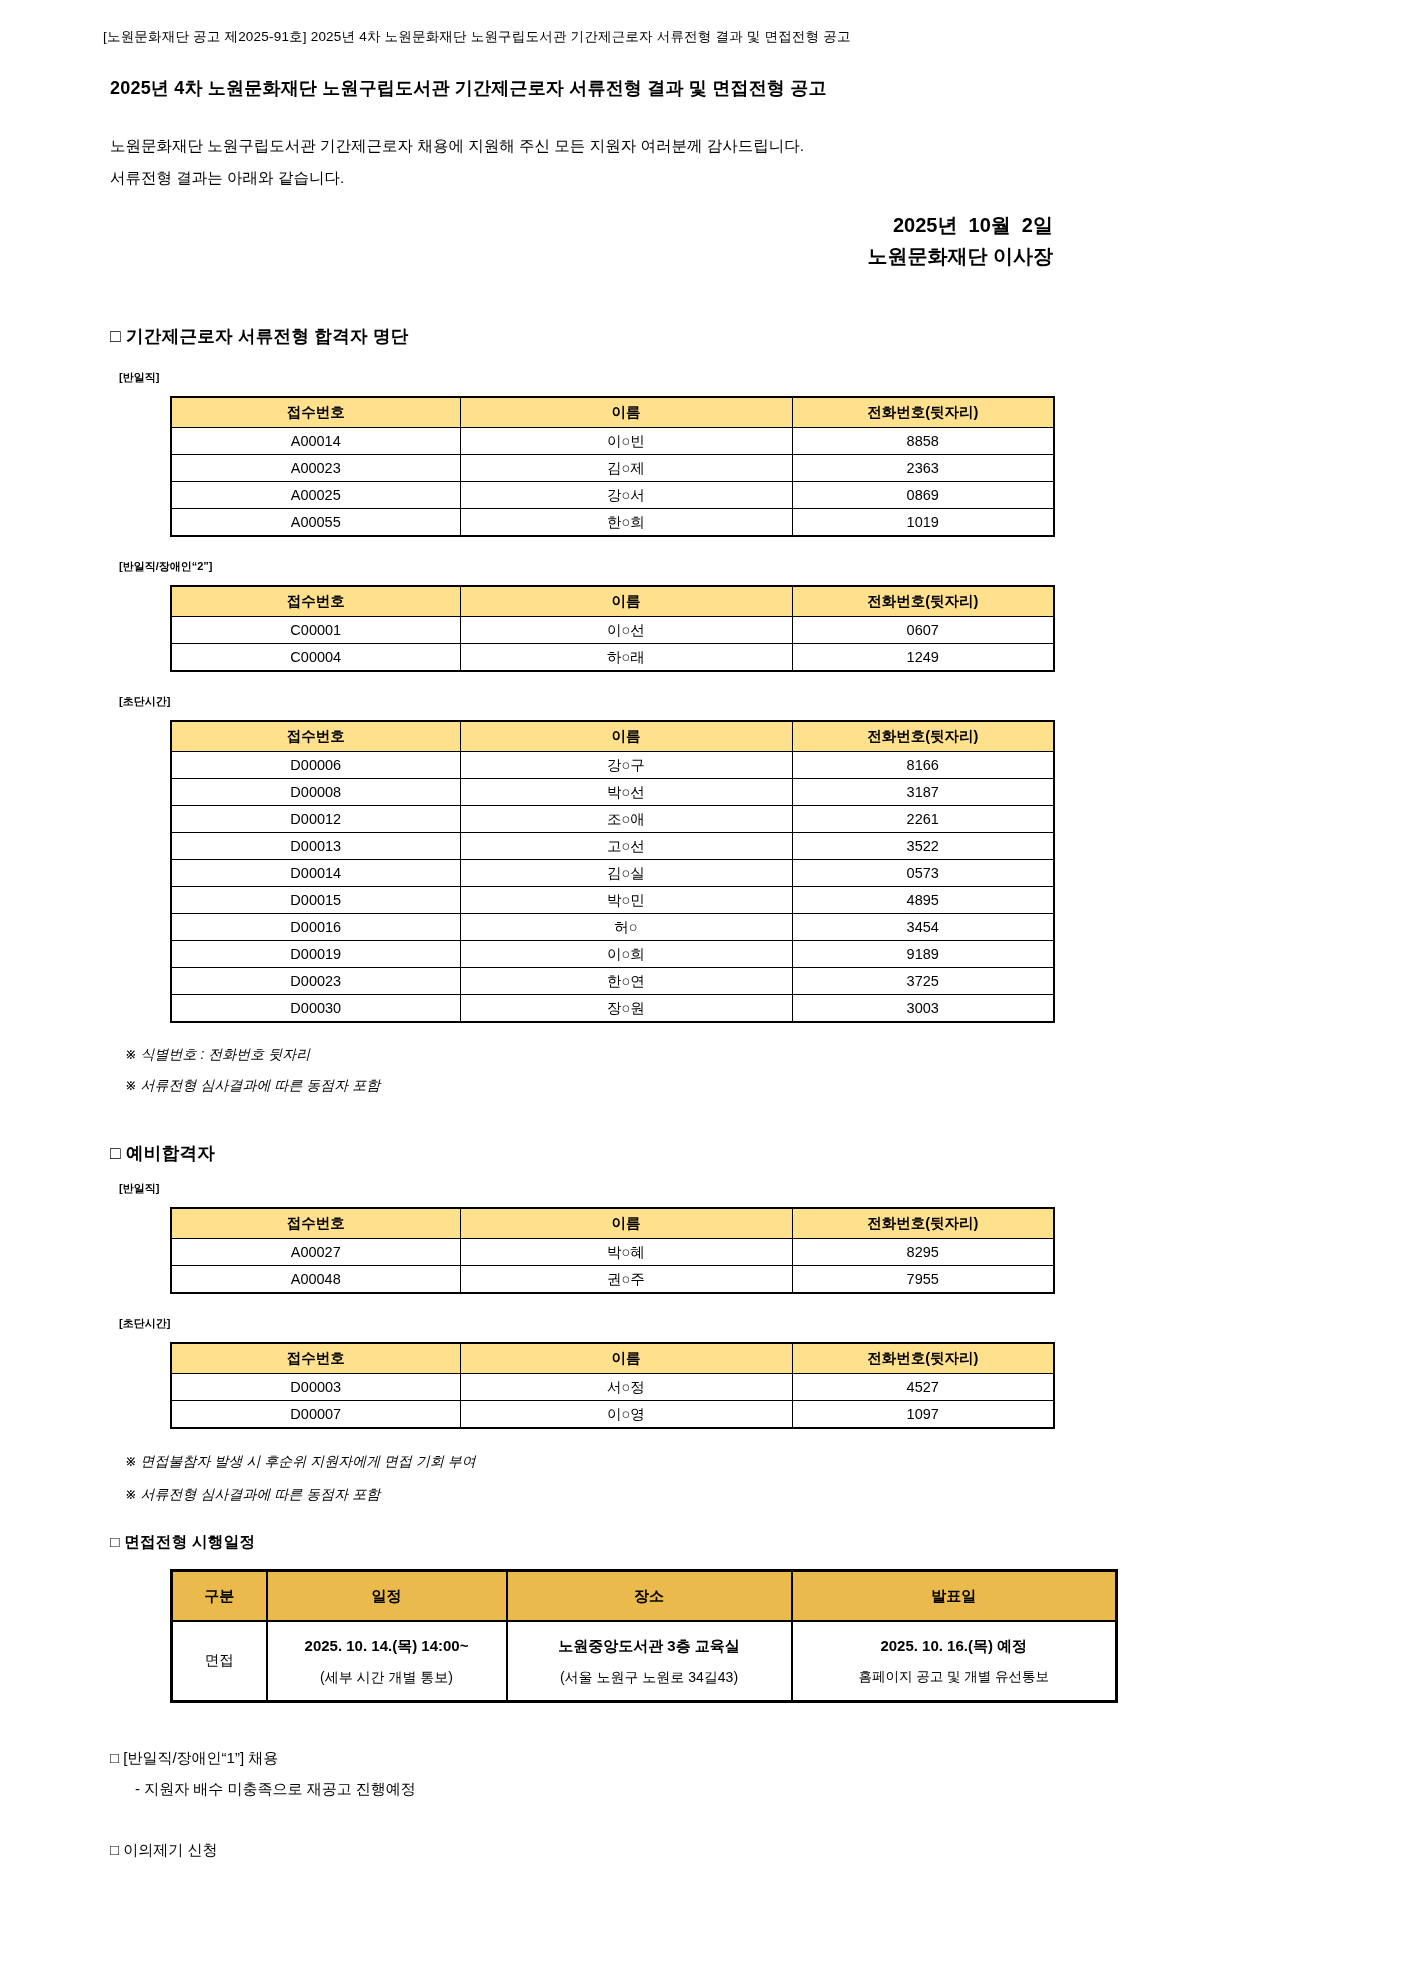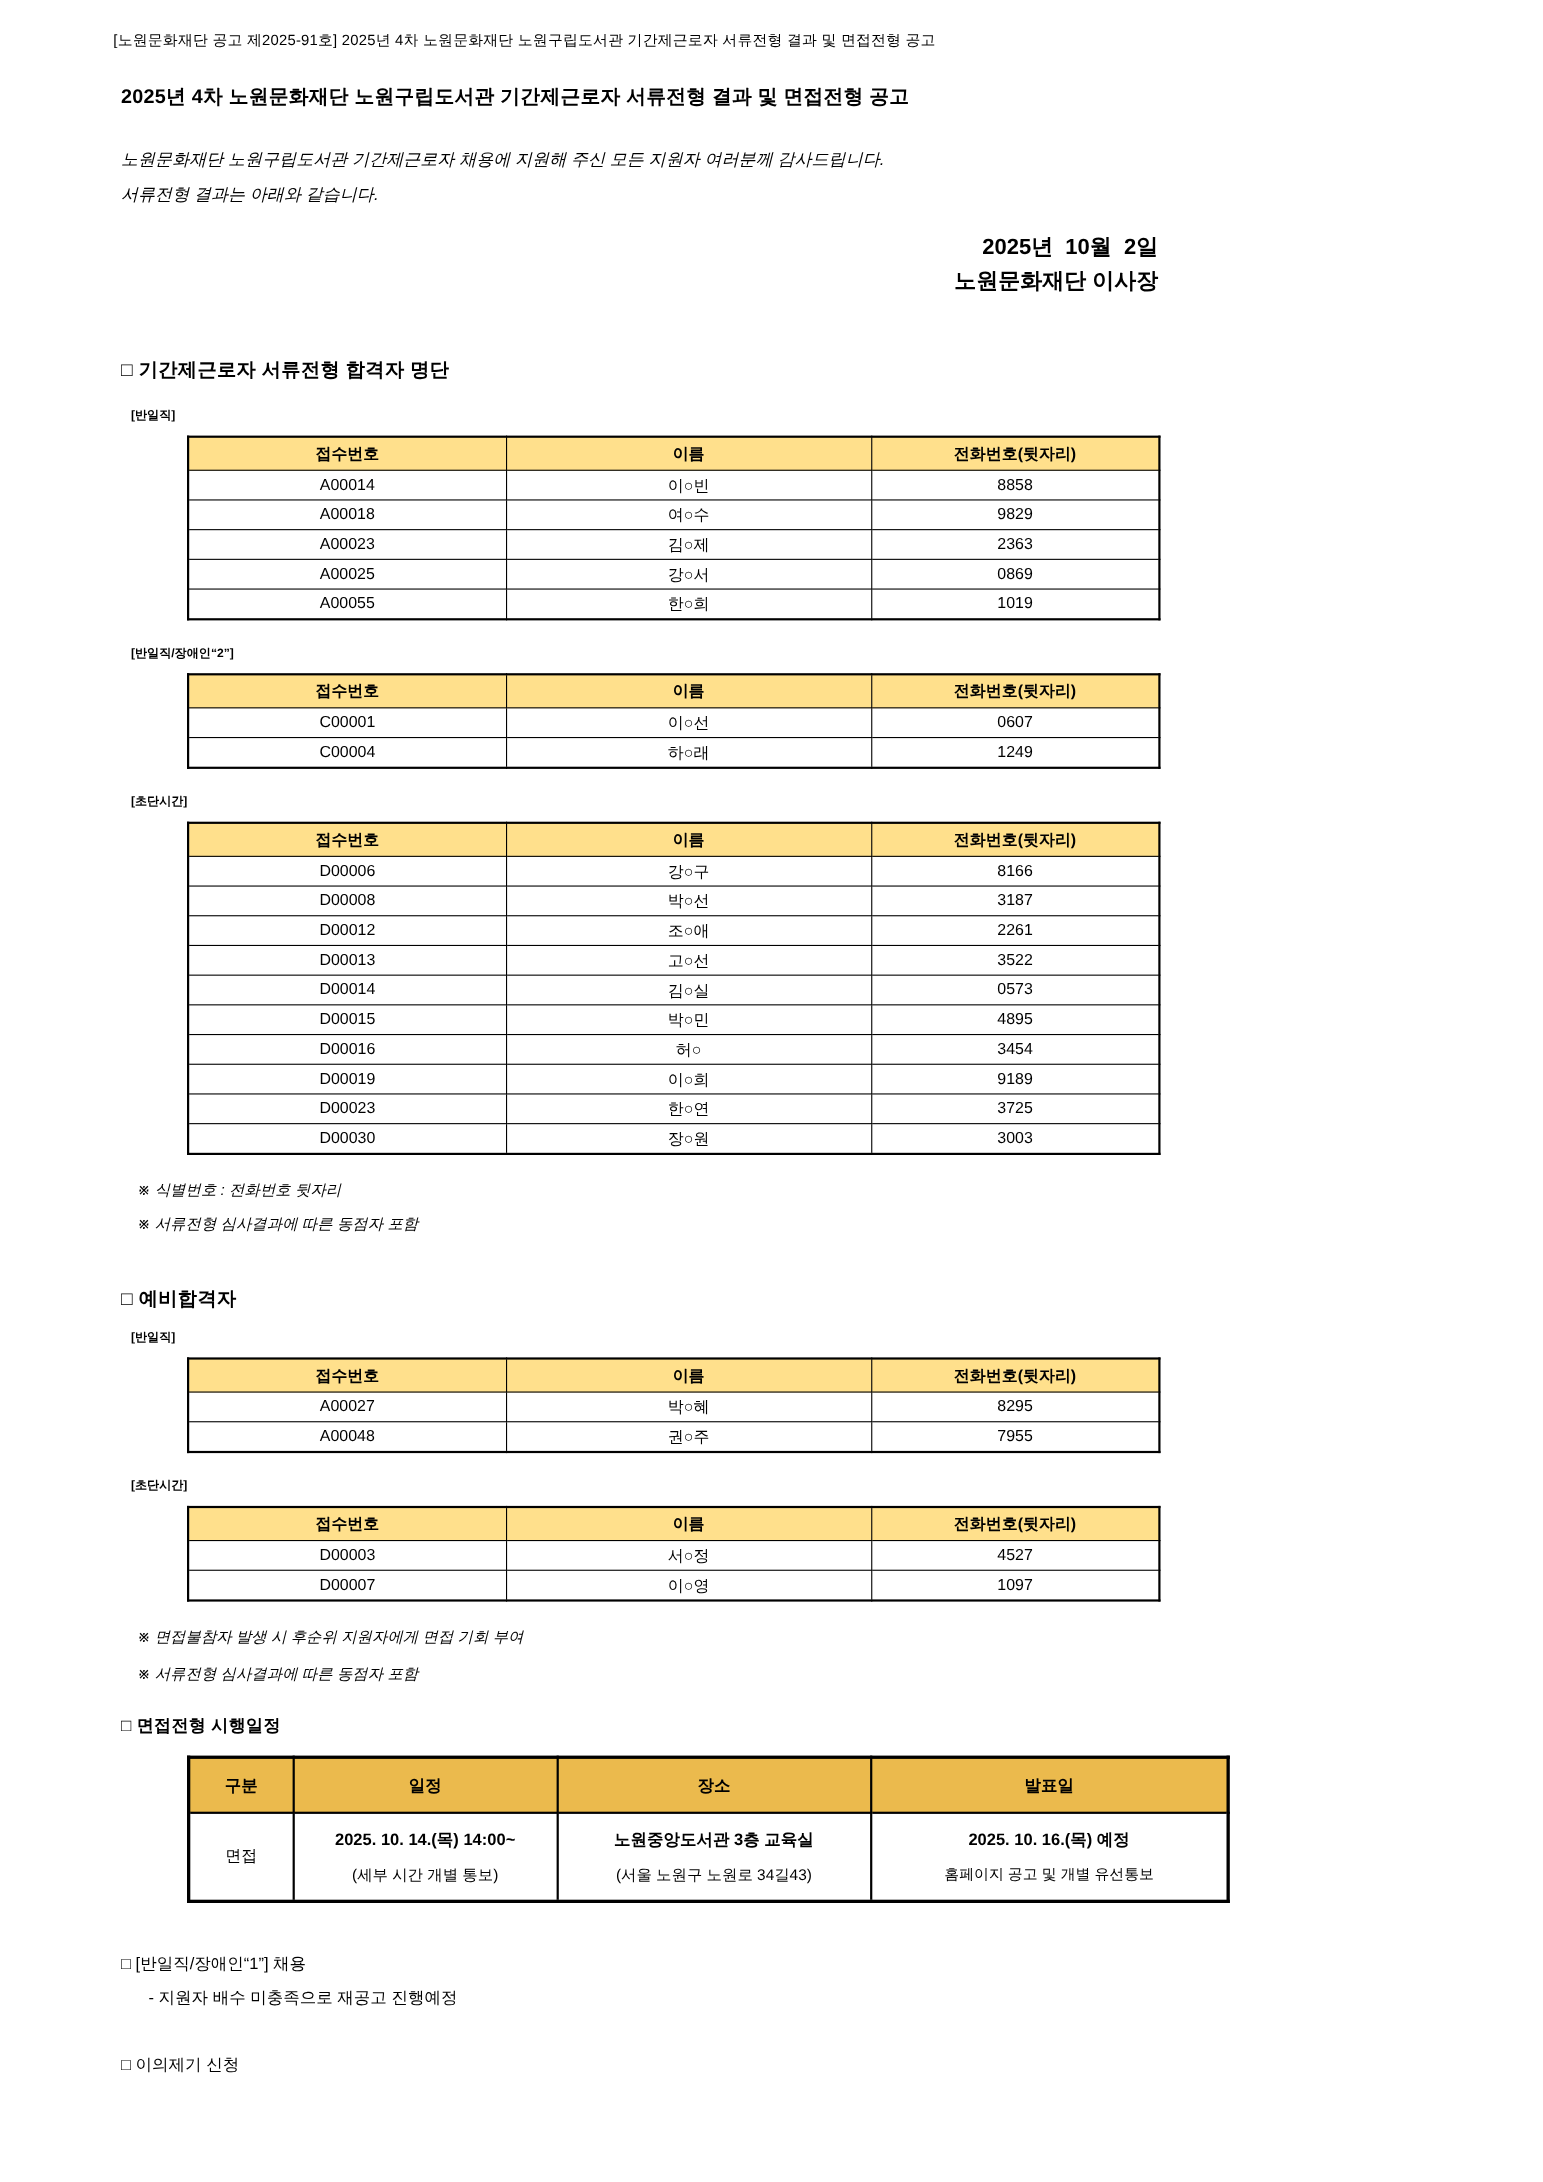--- a/index.html
+++ b/index.html
@@ -6,21 +6,21 @@
   body{
     width:1403px;height:1984px;
     font-family:"Liberation Sans","DejaVu Sans",sans-serif;
     color:#000;position:relative;overflow:hidden;
   }
   .doc{padding:28px 0 0 103px;width:1300px;box-sizing:border-box;}
 
   .top-notice{font-size:13.5px;letter-spacing:0.2px;margin:0;}
   .title{font-size:18px;font-weight:700;margin:30px 0 0 7px;letter-spacing:0.2px;}
   .intro{margin:30px 0 0 7px;font-size:15.5px;line-height:32px;}
-  .intro p{margin:0;font-style:italic;}
+  .intro p{margin:0;}
 
   .date-block{width:950px;text-align:right;margin-top:16px;font-weight:700;
     font-size:20px;line-height:31px;}
   .date-block .dt{white-space:pre;}
 
   .sec-heading{font-size:17.5px;font-weight:700;margin:52px 0 0 7px;letter-spacing:0.3px;}
   .sec-heading.small{font-size:15.5px;margin-top:21px;}
 
   .group-label{font-size:11px;font-weight:700;margin:22px 0 0 16px;}
 
@@ -89,25 +89,20 @@
         <th>접수번호</th>
         <th>이름</th>
         <th>전화번호(뒷자리)</th>
       </tr>
     </thead>
     <tbody>
         <tr>
           <td>A00014</td>
           <td>이○빈</td>
           <td>8858</td>
-        </tr>
-        <tr>
-          <td>A00018</td>
-          <td>여○수</td>
-          <td>9829</td>
         </tr>
         <tr>
           <td>A00023</td>
           <td>김○제</td>
           <td>2363</td>
         </tr>
         <tr>
           <td>A00025</td>
           <td>강○서</td>
           <td>0869</td>

